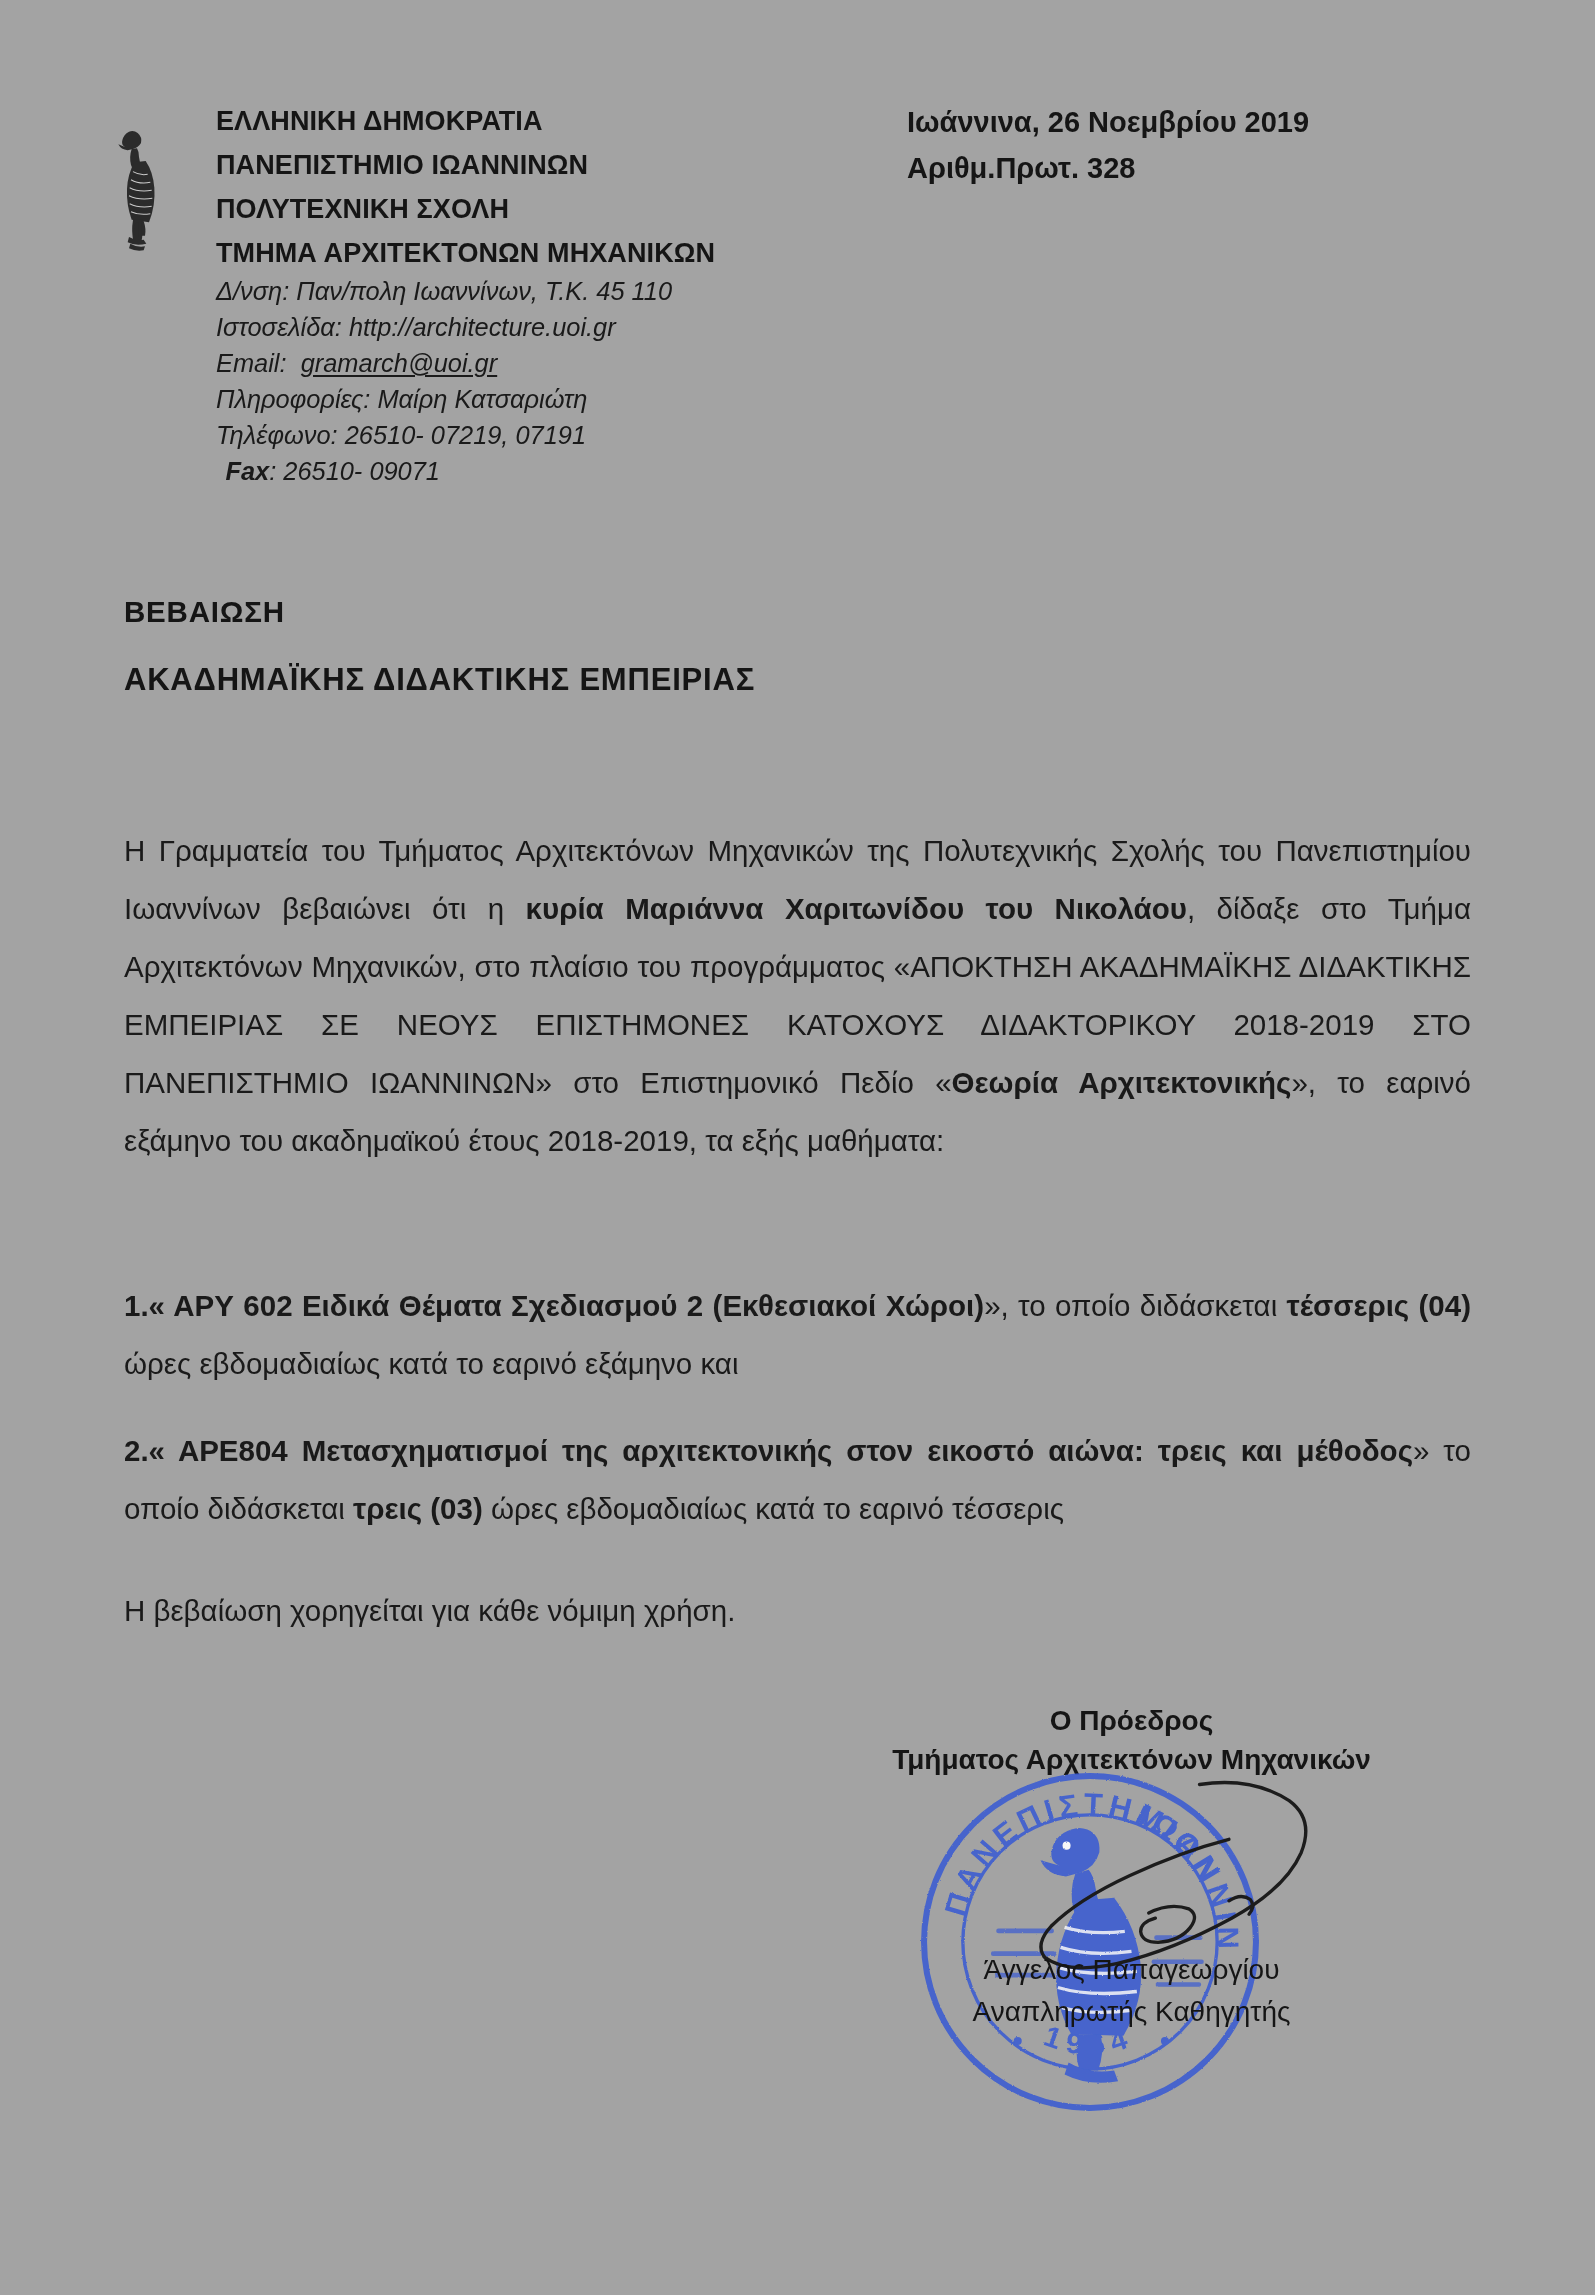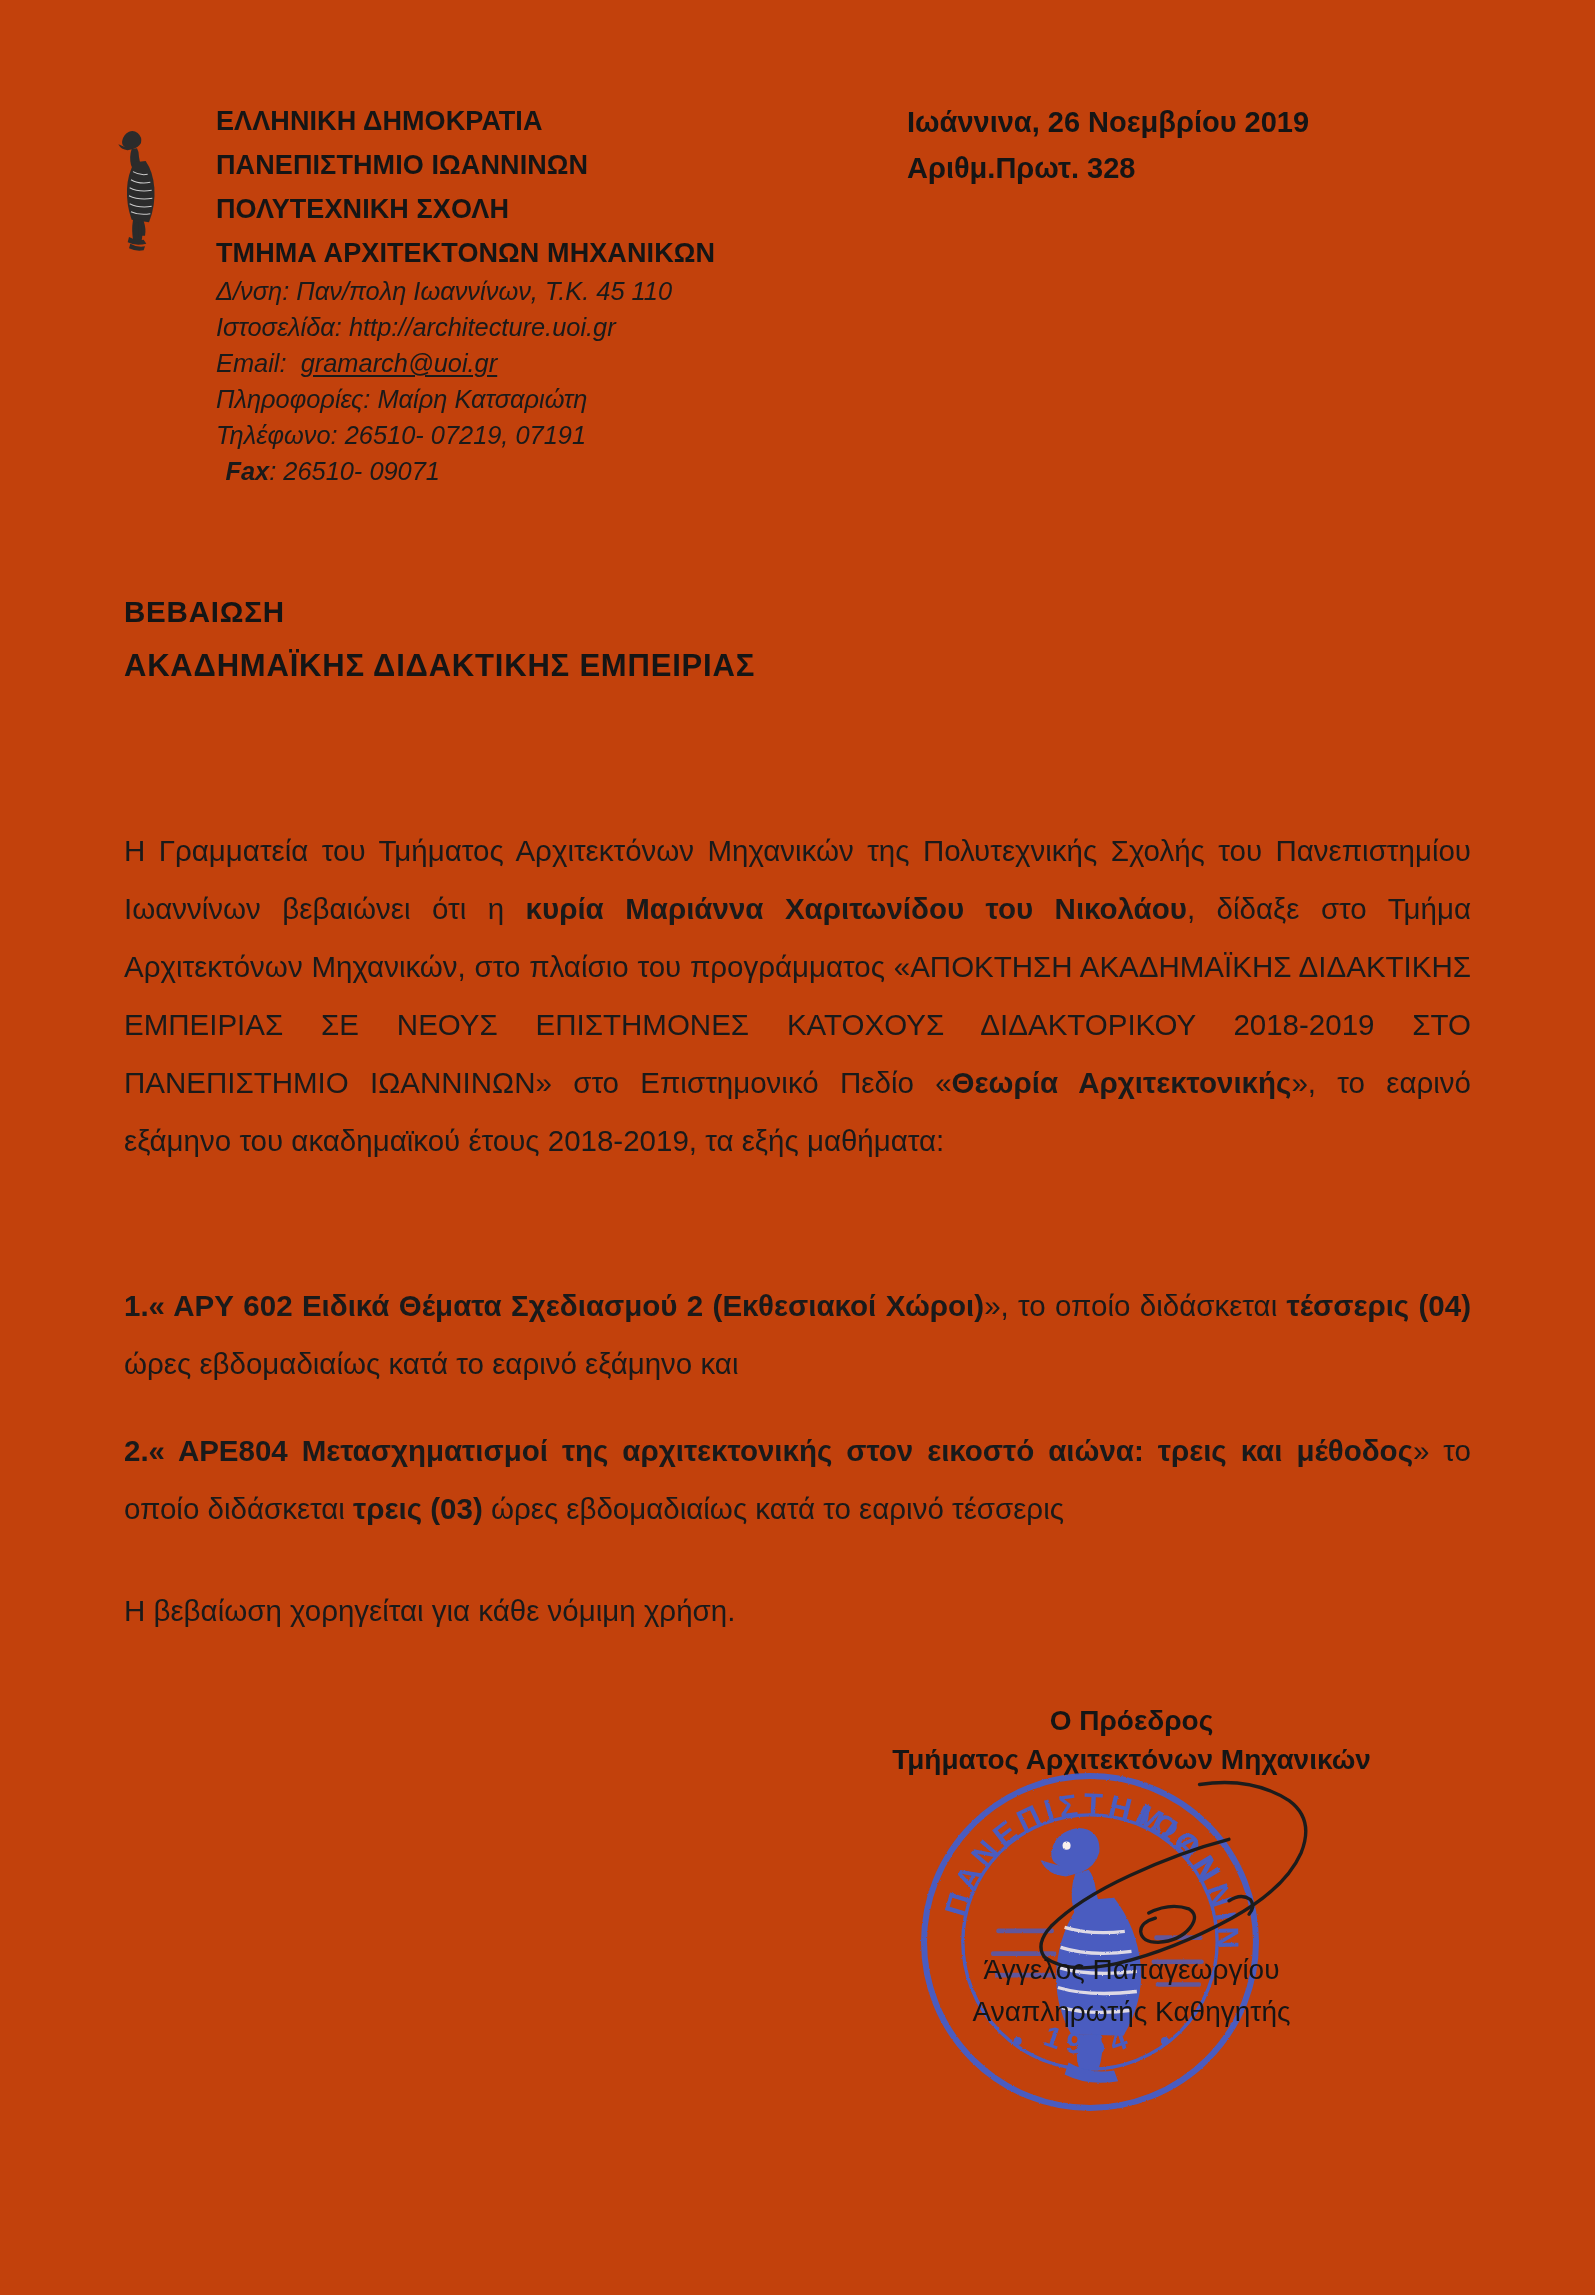--- a/index.html
+++ b/index.html
@@ -9,21 +9,21 @@
     background: #ffffff;
   }
   body {
     font-family: "Liberation Sans", "DejaVu Sans", sans-serif;
     color: #1a1a1a;
   }
   #page {
     position: relative;
     width: 1596px;
     height: 2295px;
-    background: #c2410c;
+    background: #a3a3a3;
     overflow: hidden;
   }
 
   
   #letterhead {
     position: absolute;
     left: 0;
     top: 0;
     width: 1596px;
     height: 509px;
@@ -95,21 +95,21 @@
     width: 1346px;
   }
   #doc-title-main {
     font-size: 29.5px;
     font-weight: 700;
     letter-spacing: 0.8px;
     line-height: 40px;
     color: #151515;
   }
   #doc-title-sub {
-    margin-top: 13px;
+    margin-top: 27px;
     font-size: 31px;
     font-weight: 700;
     letter-spacing: 0.8px;
     line-height: 42px;
     color: #151515;
   }
 
   
   #body-block {
     position: absolute;

